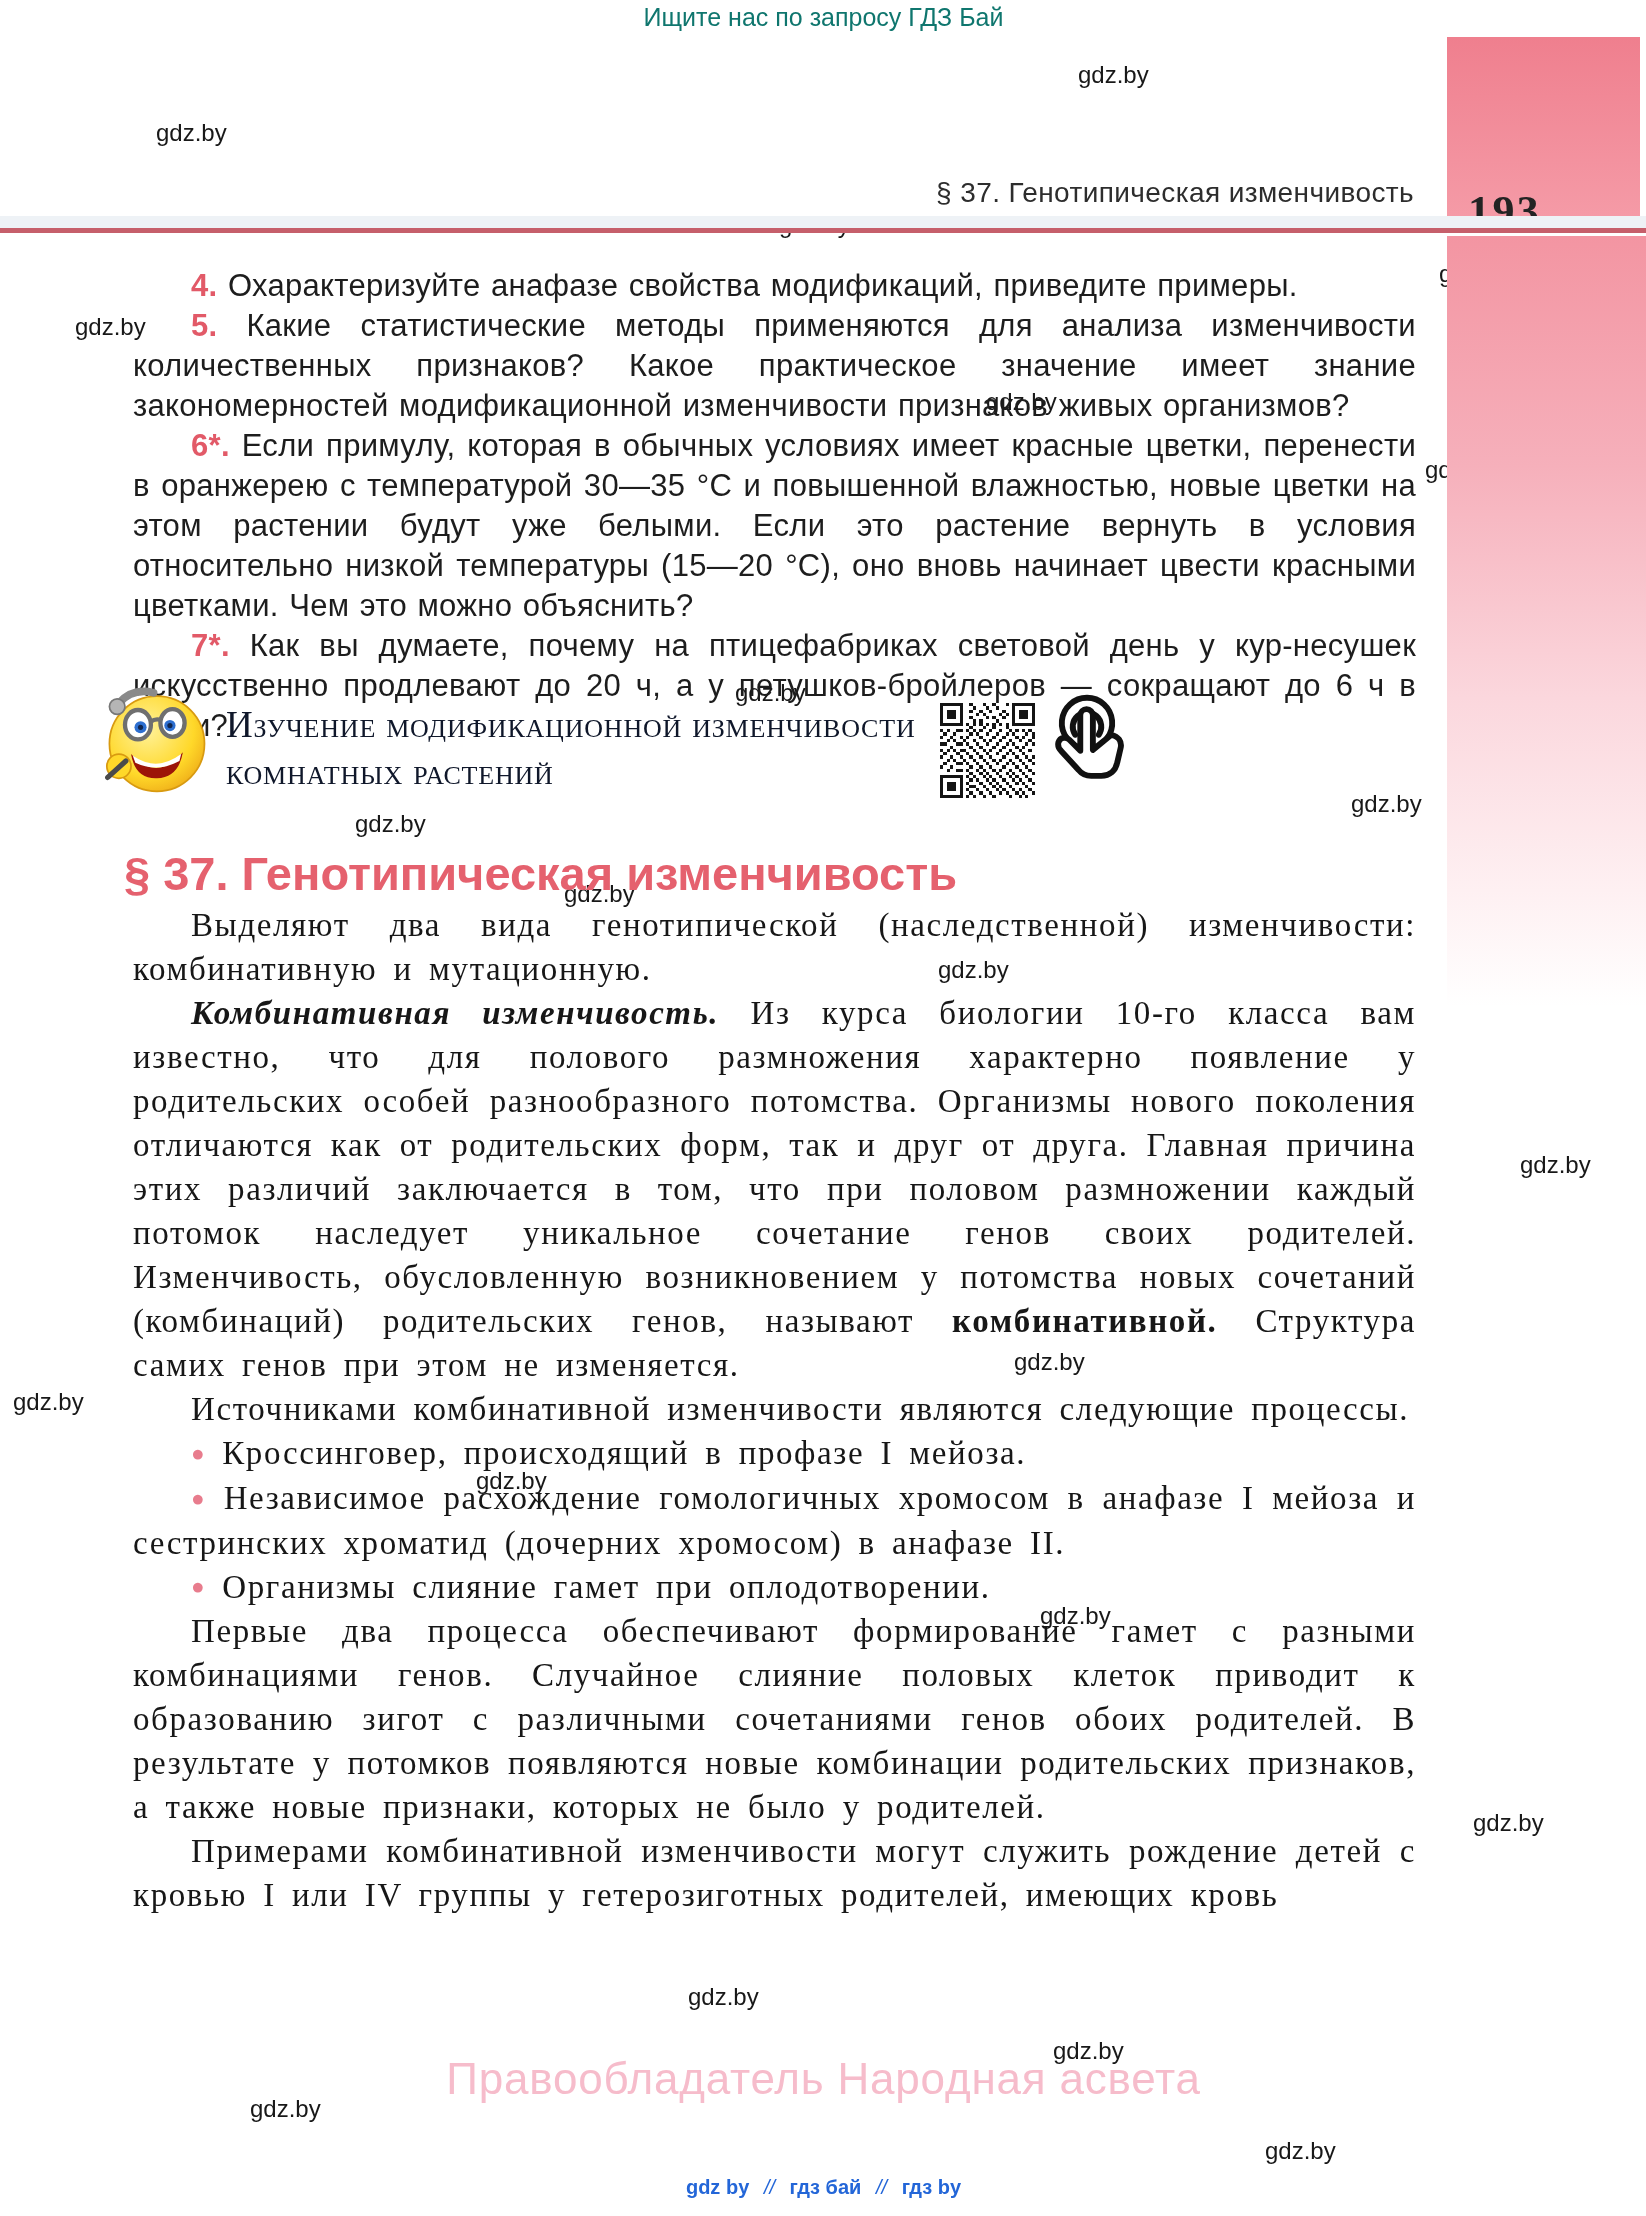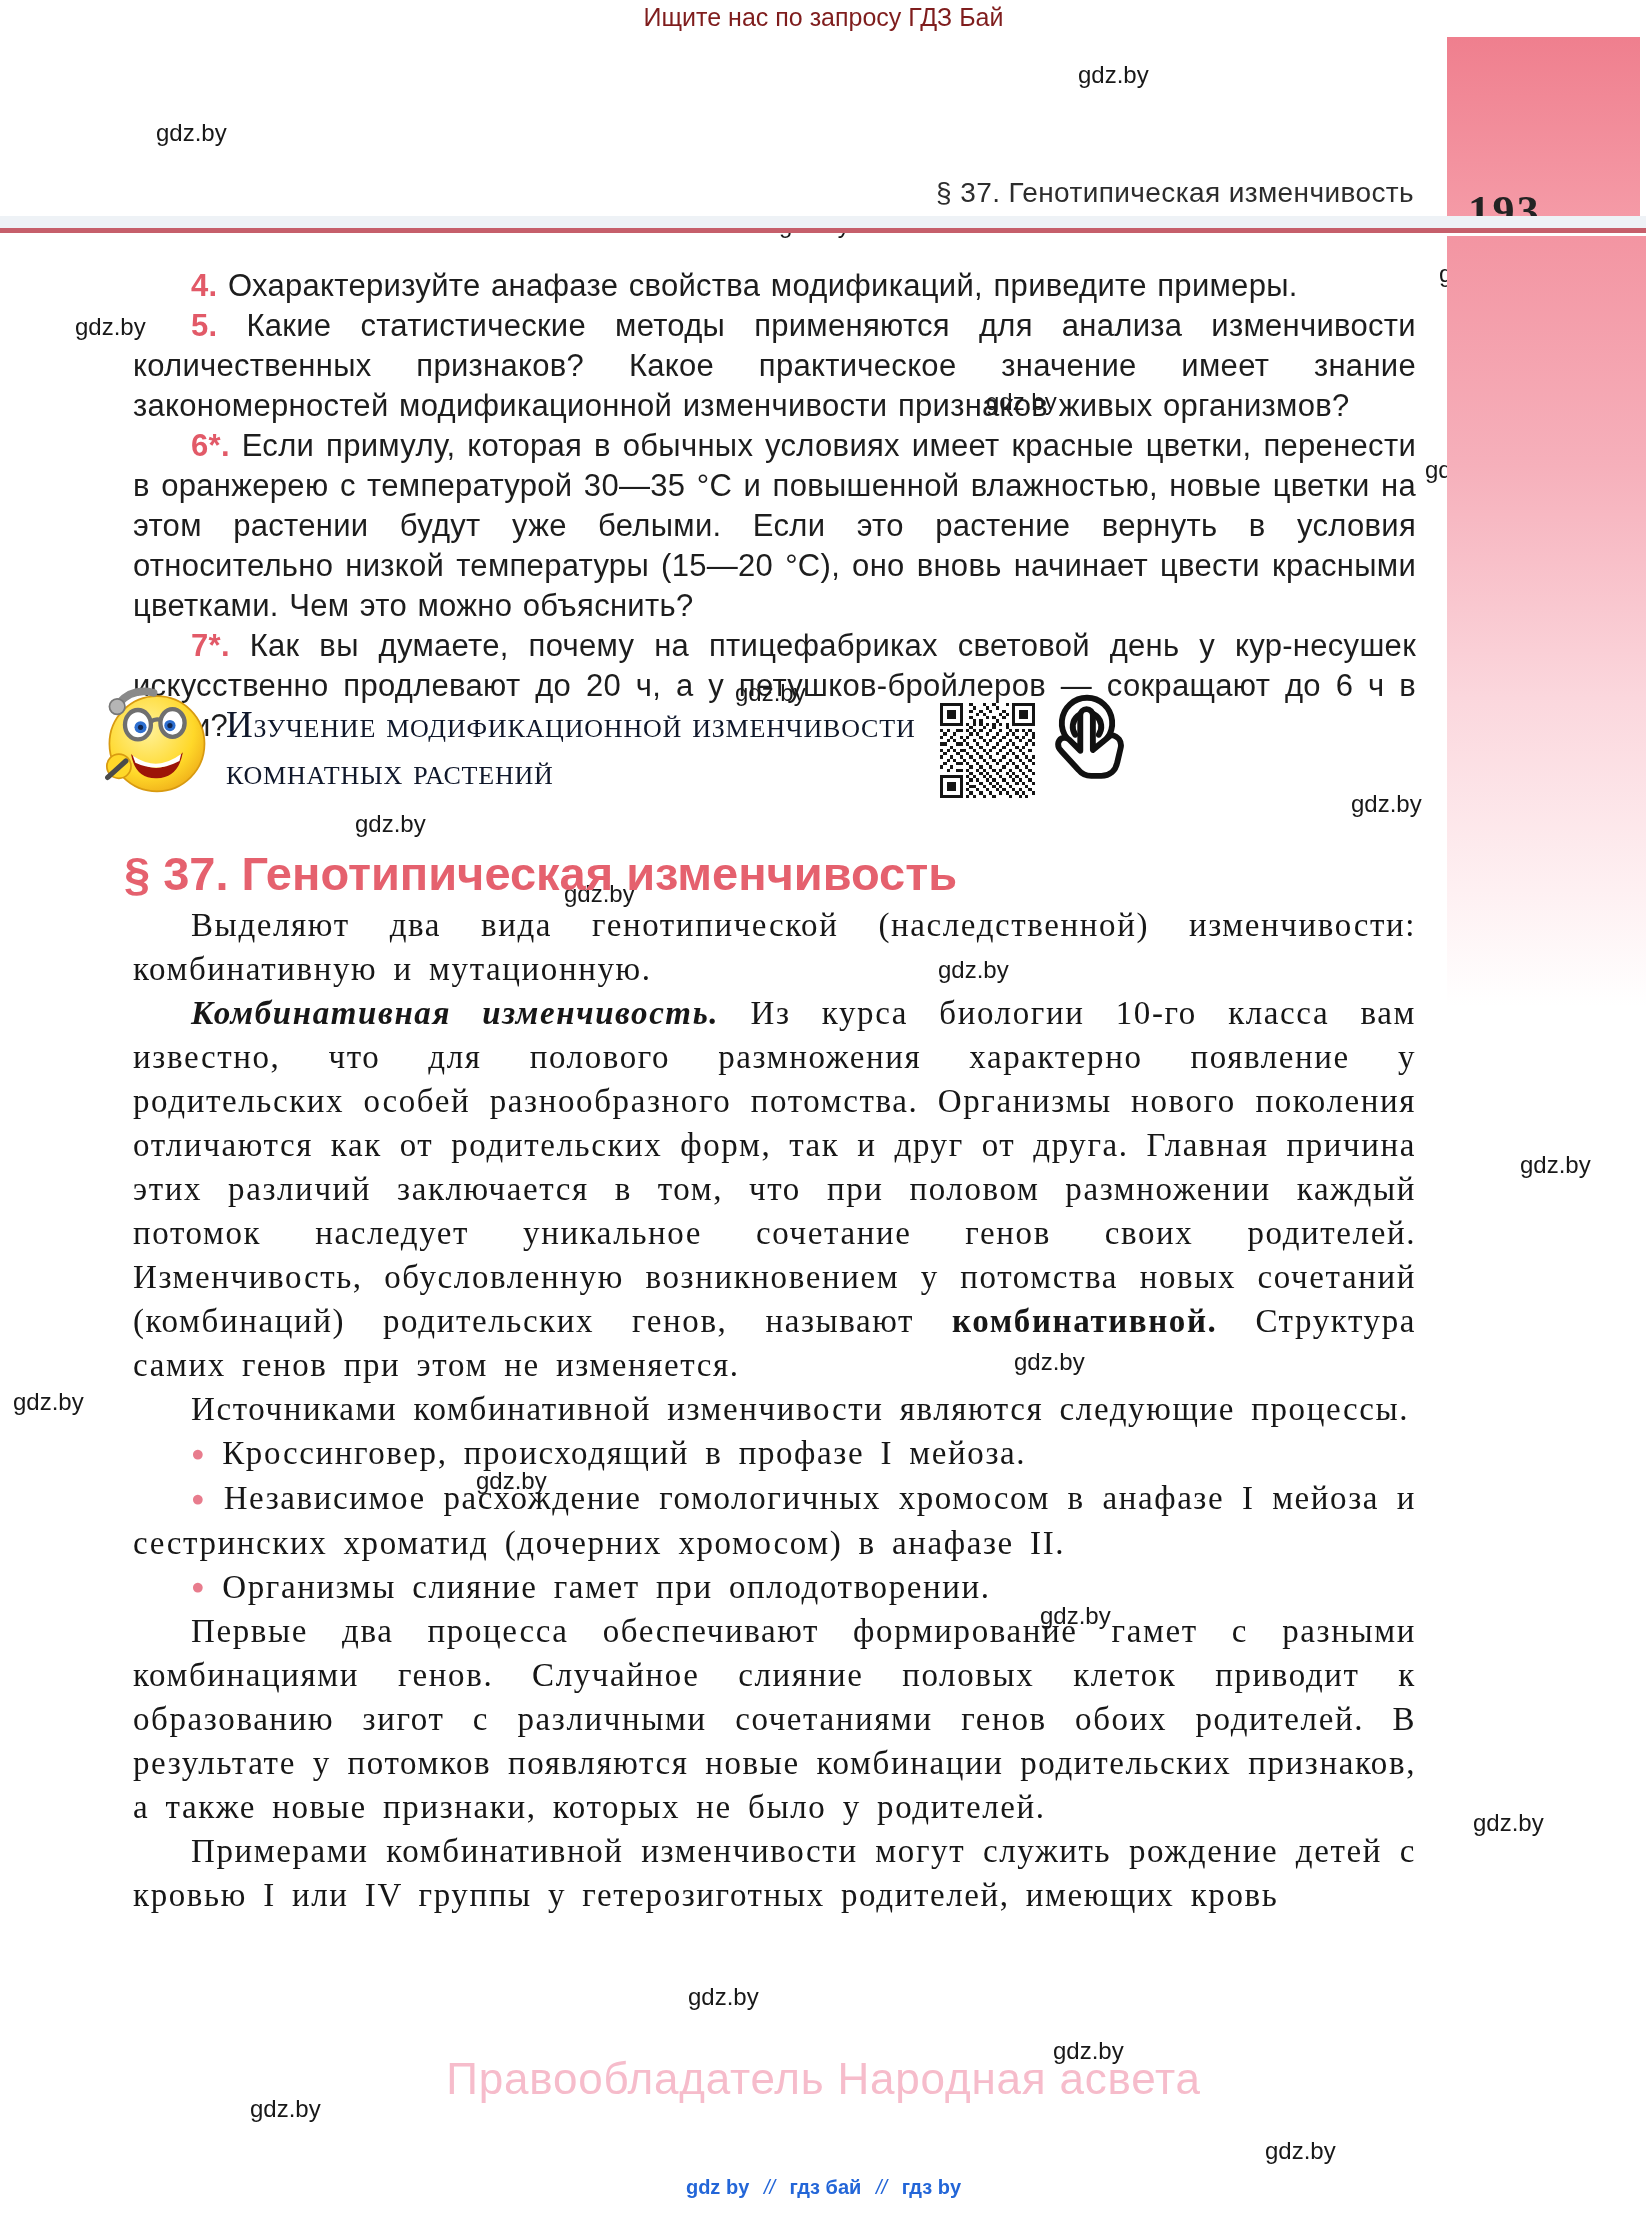--- a/index.html
+++ b/index.html
@@ -1,21 +1,21 @@
 <!DOCTYPE html>
 <html style="font-size:13px"><head>
 <meta charset="utf-8">
 <style>
   html,body{margin:0;padding:0;background:#fff;}
   #page{position:relative;width:1647px;height:2216px;background:#ffffff;overflow:hidden;
         font-family:"Liberation Serif",serif;color:#171717;}
 
   
   .promo{position:absolute;top:3.2px;left:0;width:100%;text-align:center;
-         font-family:"Liberation Sans",sans-serif;font-size:25px;color:#7f1d1d;}
+         font-family:"Liberation Sans",sans-serif;font-size:25px;color:#0f766e;}
   .wm{position:absolute;font-family:"Liberation Sans",sans-serif;font-size:24px;color:#181818;white-space:nowrap;}
 
   
   .runhead{position:absolute;left:133px;top:177px;width:1281px;text-align:right;
            font-family:"Liberation Sans",sans-serif;font-size:28px;color:#2d2d2d;letter-spacing:0.4px;}
   .band{position:absolute;left:0;top:216px;width:100%;height:12px;background:#eef2f6;}
   .redline{position:absolute;left:0;top:228px;width:100%;height:4.8px;background:#c65f6b;}
   .pinkbox1{position:absolute;left:1447px;top:37px;width:193px;height:183px;
             background:linear-gradient(180deg,#ef7f8e 0%,#f59ba7 100%);}
   .pagenum{position:absolute;left:1468px;top:166px;font-family:Liberation Serif, serif;

